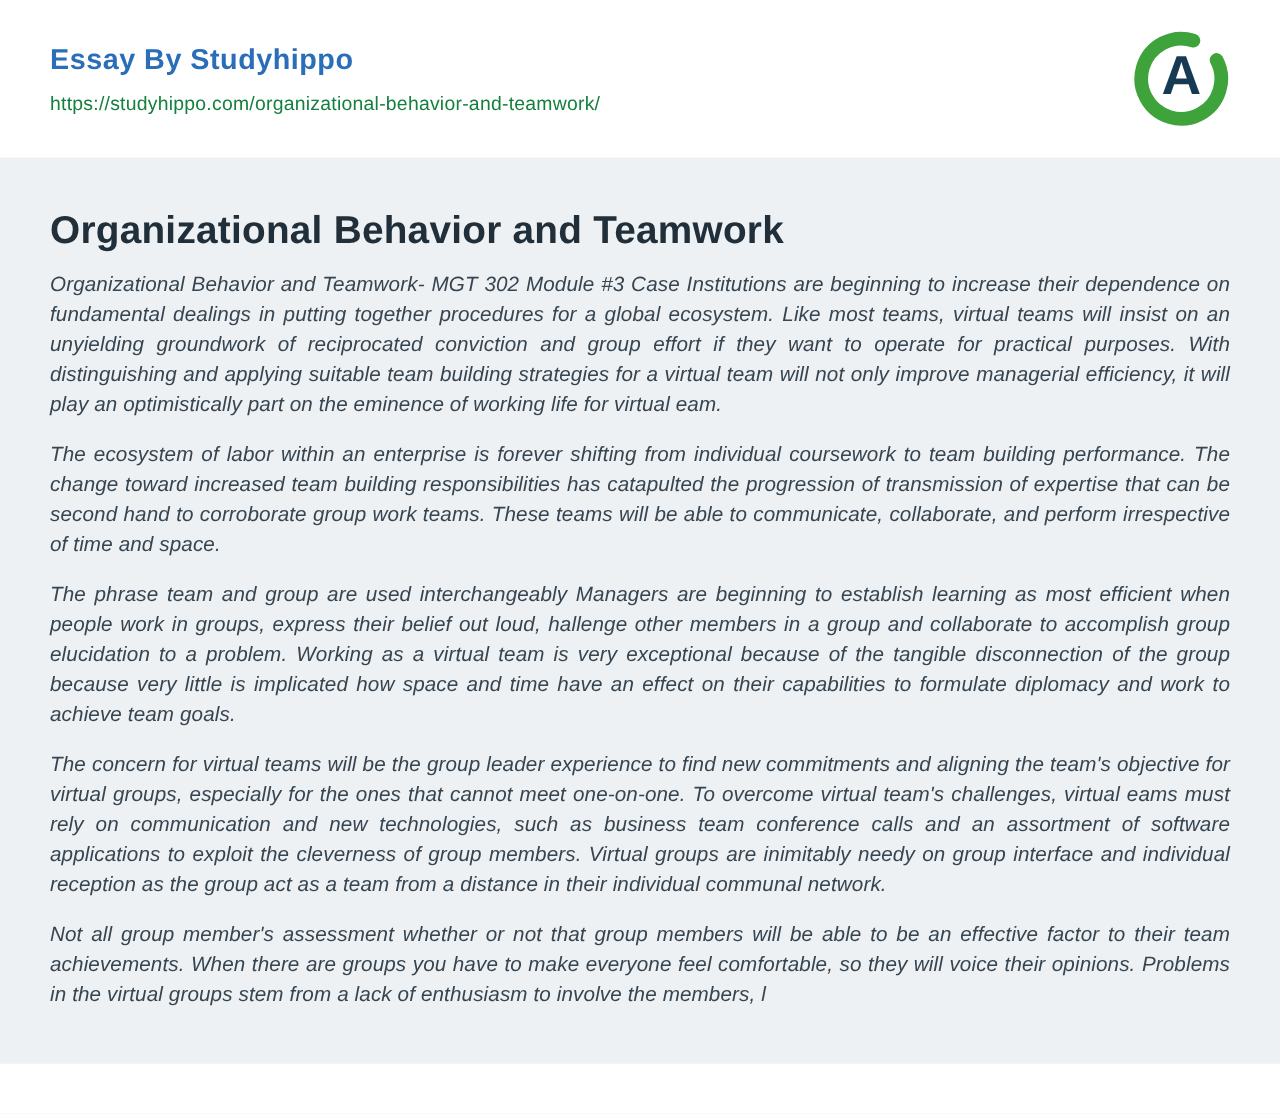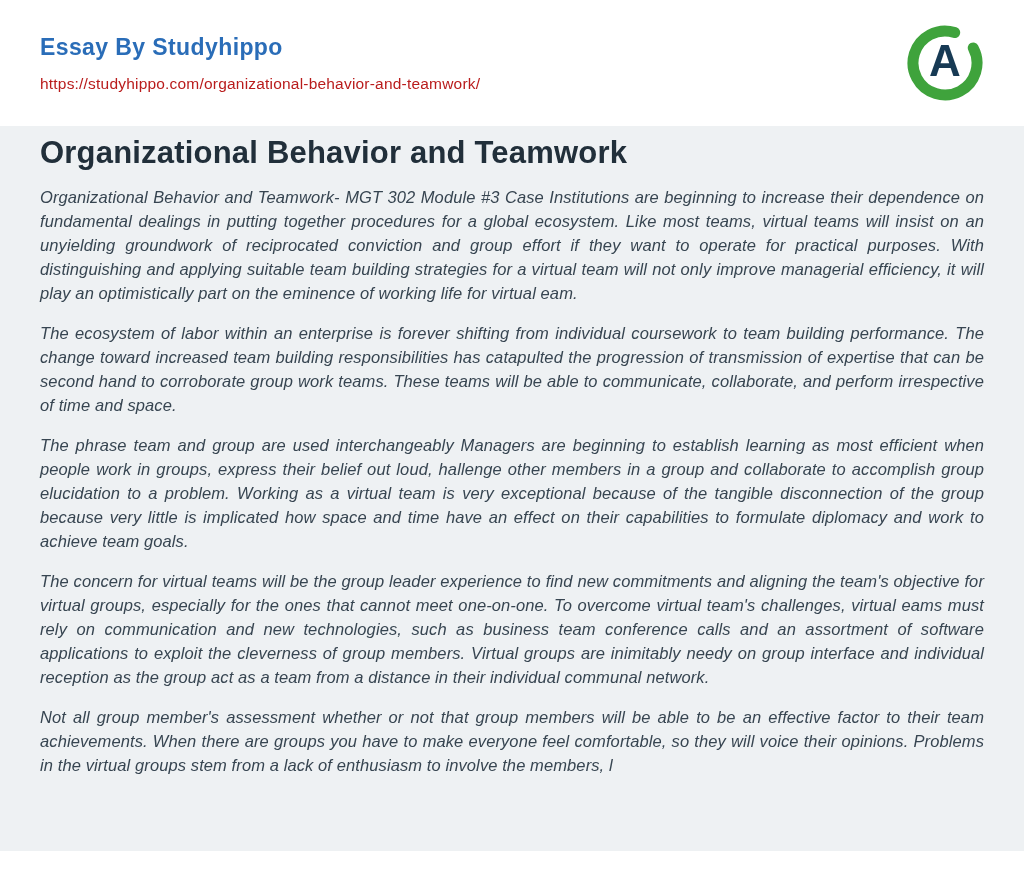--- a/index.html
+++ b/index.html
@@ -24,21 +24,21 @@
     padding: 0 40px;
   }
   .site-title {
     color: #2a6db8;
     font-size: 23px;
     font-weight: bold;
     letter-spacing: 0.4px;
     margin-bottom: 14px;
   }
   .site-url {
-    color: #b91c1c;
+    color: #15803d;
     font-size: 15.5px;
     text-decoration: none;
     letter-spacing: 0.2px;
     display: inline-block;
   }
   .logo {
     position: relative;
     width: 78px;
     height: 78px;
     flex: 0 0 auto;
@@ -48,21 +48,21 @@
     position: absolute;
     top: 50%;
     left: 50%;
     transform: translate(-50%, -54%);
     font-size: 44px;
     font-weight: bold;
     color: #173a54;
     line-height: 1;
   }
   .content {
-    padding: 9px 40px 0 40px;
+    padding: 40px 40px 0 40px;
   }
   .article-title {
     color: #212f3a;
     font-size: 31px;
     font-weight: bold;
     letter-spacing: 0.2px;
     margin-bottom: 14px;
   }
   .para {
     color: #374551;

